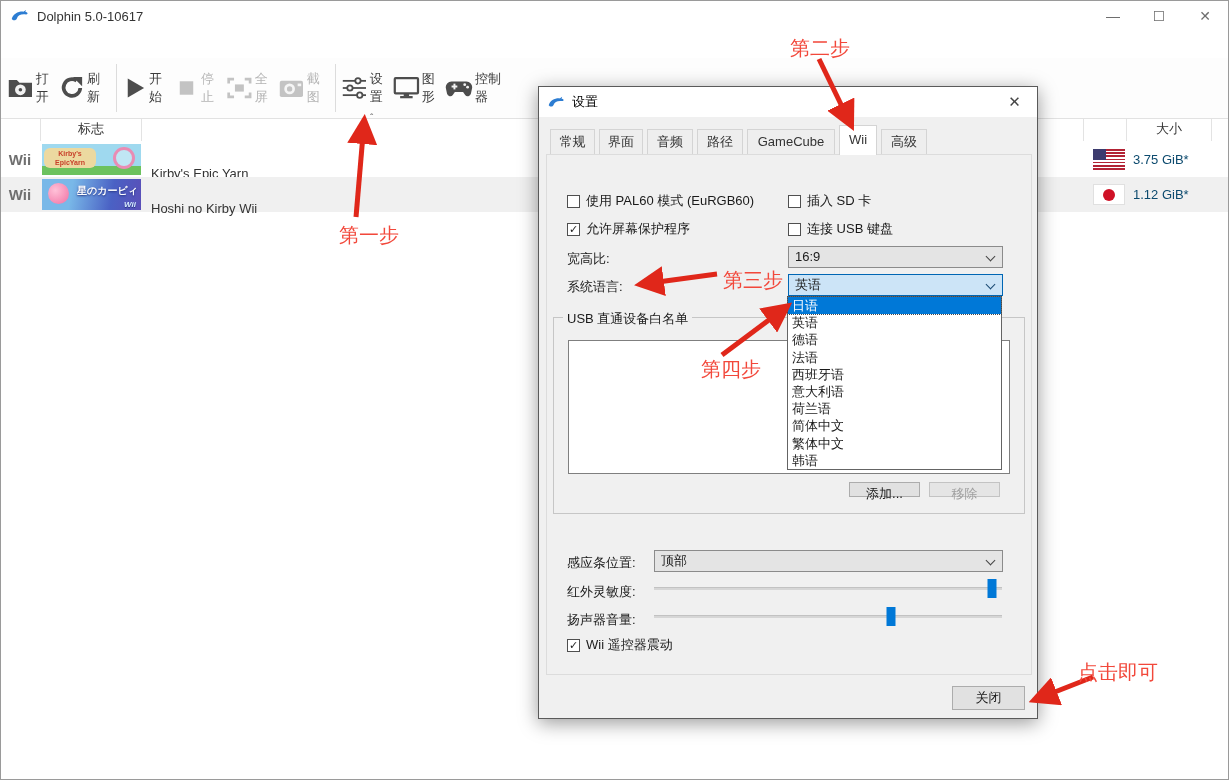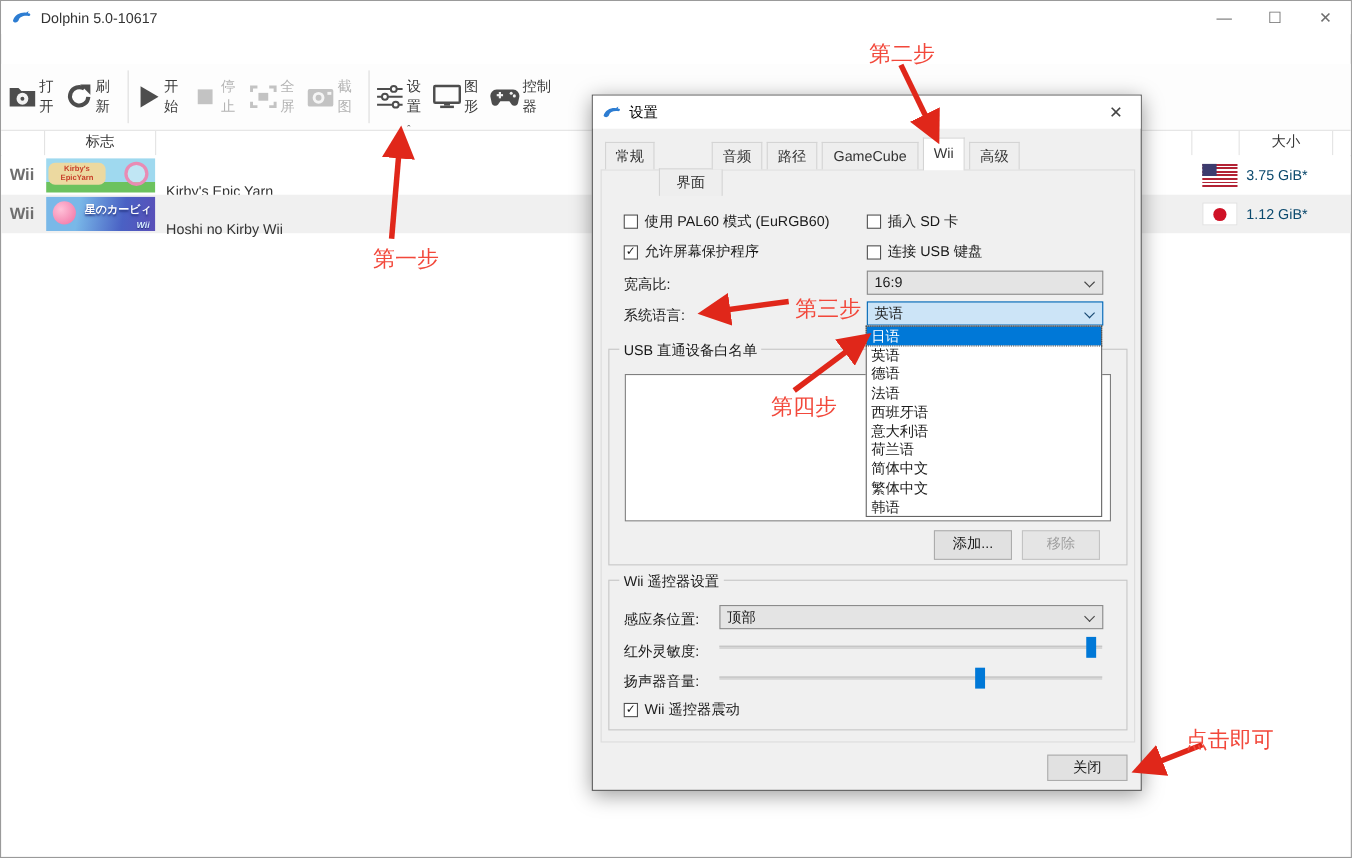--- a/index.html
+++ b/index.html
@@ -65,21 +65,21 @@
   .group { position:absolute; border:1px solid #c6c6c6; }
   .group-label { position:absolute; top:-8px; left:9px; background:#f0f0f0; padding:0 4px; font-size:13px; color:#1a1a1a; }
   .cb-row { position:absolute; display:flex; align-items:center; gap:6px; font-size:13px; color:#1a1a1a; height:16px; }
   .cb-box { width:13px; height:13px; background:#fff; border:1px solid #4f4f4f; font-size:11px; line-height:11px; text-align:center; color:#1d1d1d; }
   .fld-label { position:absolute; font-size:13px; color:#1a1a1a; }
   .combo { position:absolute; height:22px; background:#e4e4e4; border:1px solid #8b8b8b; font-size:13px; color:#1a1a1a; line-height:20px; padding-left:6px; }
   .combo .chev { position:absolute; right:8px; top:6px; width:7px; height:7px; border-right:1.5px solid #444; border-bottom:1.5px solid #444; transform:rotate(45deg); }
   .combo.open { background:#cce4f7; border:1px solid #0066b4; }
   .combo.open .chev { border-color:#1a4a74; }
   .listbox { position:absolute; background:#fff; border:1px solid #7f7f7f; }
-  .btn { position:absolute; height:27px; background:#e1e1e1; border:1px solid #acacac; font-size:13px; color:#1a1a1a; text-align:center; line-height:21px; }
+  .btn { position:absolute; height:15px; background:#e1e1e1; border:1px solid #acacac; font-size:13px; color:#1a1a1a; text-align:center; line-height:21px; }
   .btn.disabled { color:#9f9f9f; border-color:#c3c3c3; background:#e5e5e5; }
   .slider { position:absolute; height:19px; }
   .slider .track { position:absolute; left:0; right:0; top:8px; height:3px; background:#d6d6d6; border-top:1px solid #c2c2c2; }
   .slider .handle { position:absolute; top:0; width:9px; height:19px; background:#0078d7; transform:translateX(-50%); }
 
   
   .dropdown { position:absolute; left:786px; top:295px; width:215px; height:174px; background:#fff; border:1px solid #646464; z-index:20; }
   .dd-item { height:17.2px; line-height:17.2px; font-size:13px; color:#1a1a1a; padding-left:4px; }
   .dd-item.selected { background:#0078d7; color:#fff; outline:1px dotted #4a4a4a; outline-offset:0px; }
 
@@ -223,21 +223,21 @@
       <svg class="app-icon icon-svg" viewBox="0 0 24 18">
           <path d="M1,13 C3,4 14,1 21,4 C23,5 22,7 20,7 C14,6 9,8 8,12 C7,15 3,16 1,13 Z M17,3 L20,1 L19,4 Z" fill="#2d7dd2"></path>
         </svg>
       <span class="dlg-title">设置</span>
       <div class="dlg-close">✕</div>
     </div>
 
     <div class="pane"></div>
 
     <div class="tab" style="left:11px; width:45px;">常规</div>
-    <div class="tab" style="left:60px; width:58px;margin-top:24px;">界面</div>
+    <div class="tab" style="left:60px; width:44px;">界面</div>
     <div class="tab" style="left:108px; width:46px;">音频</div>
     <div class="tab" style="left:158px; width:46px;">路径</div>
     <div class="tab" style="left:208px; width:88px;">GameCube</div>
     <div class="tab active" style="left:300px; width:38px;">Wii</div>
     <div class="tab" style="left:342px; width:46px;">高级</div>
 
     <div class="cb-row" style="left:28px; top:106px;">
       <span class="cb-box"></span>
       <span>使用 PAL60 模式 (EuRGB60)</span>
     </div>
@@ -264,23 +264,20 @@
       <span class="chev"></span>
     </div>
 
     <div class="group" style="left:14px; top:230px; width:472px; height:197px;">
       <div class="group-label">USB 直通设备白名单</div>
     </div>
     <div class="listbox" style="left:29px; top:253px; width:442px; height:134px;"></div>
     <div class="btn" style="left:310px; top:395px; width:71px;">添加...</div>
     <div class="btn disabled" style="left:390px; top:395px; width:71px;">移除</div>
 
-    <div class="group" style="left:14px; top:440px; width:472px; height:137px;">
-      <div class="group-label">Wii 遥控器设置</div>
-    </div>
     <div class="fld-label" style="left:28px; top:467px;">感应条位置:</div>
     <div class="combo" style="left:115px; top:463px; width:349px;">
       <span>顶部</span>
       <span class="chev"></span>
     </div>
     <div class="fld-label" style="left:28px; top:496px;">红外灵敏度:</div>
     <div class="slider" style="left:115px; top:492px; width:348px;">
       <div class="track"></div>
       <div class="handle" style="left: 97%;"></div>
     </div>

